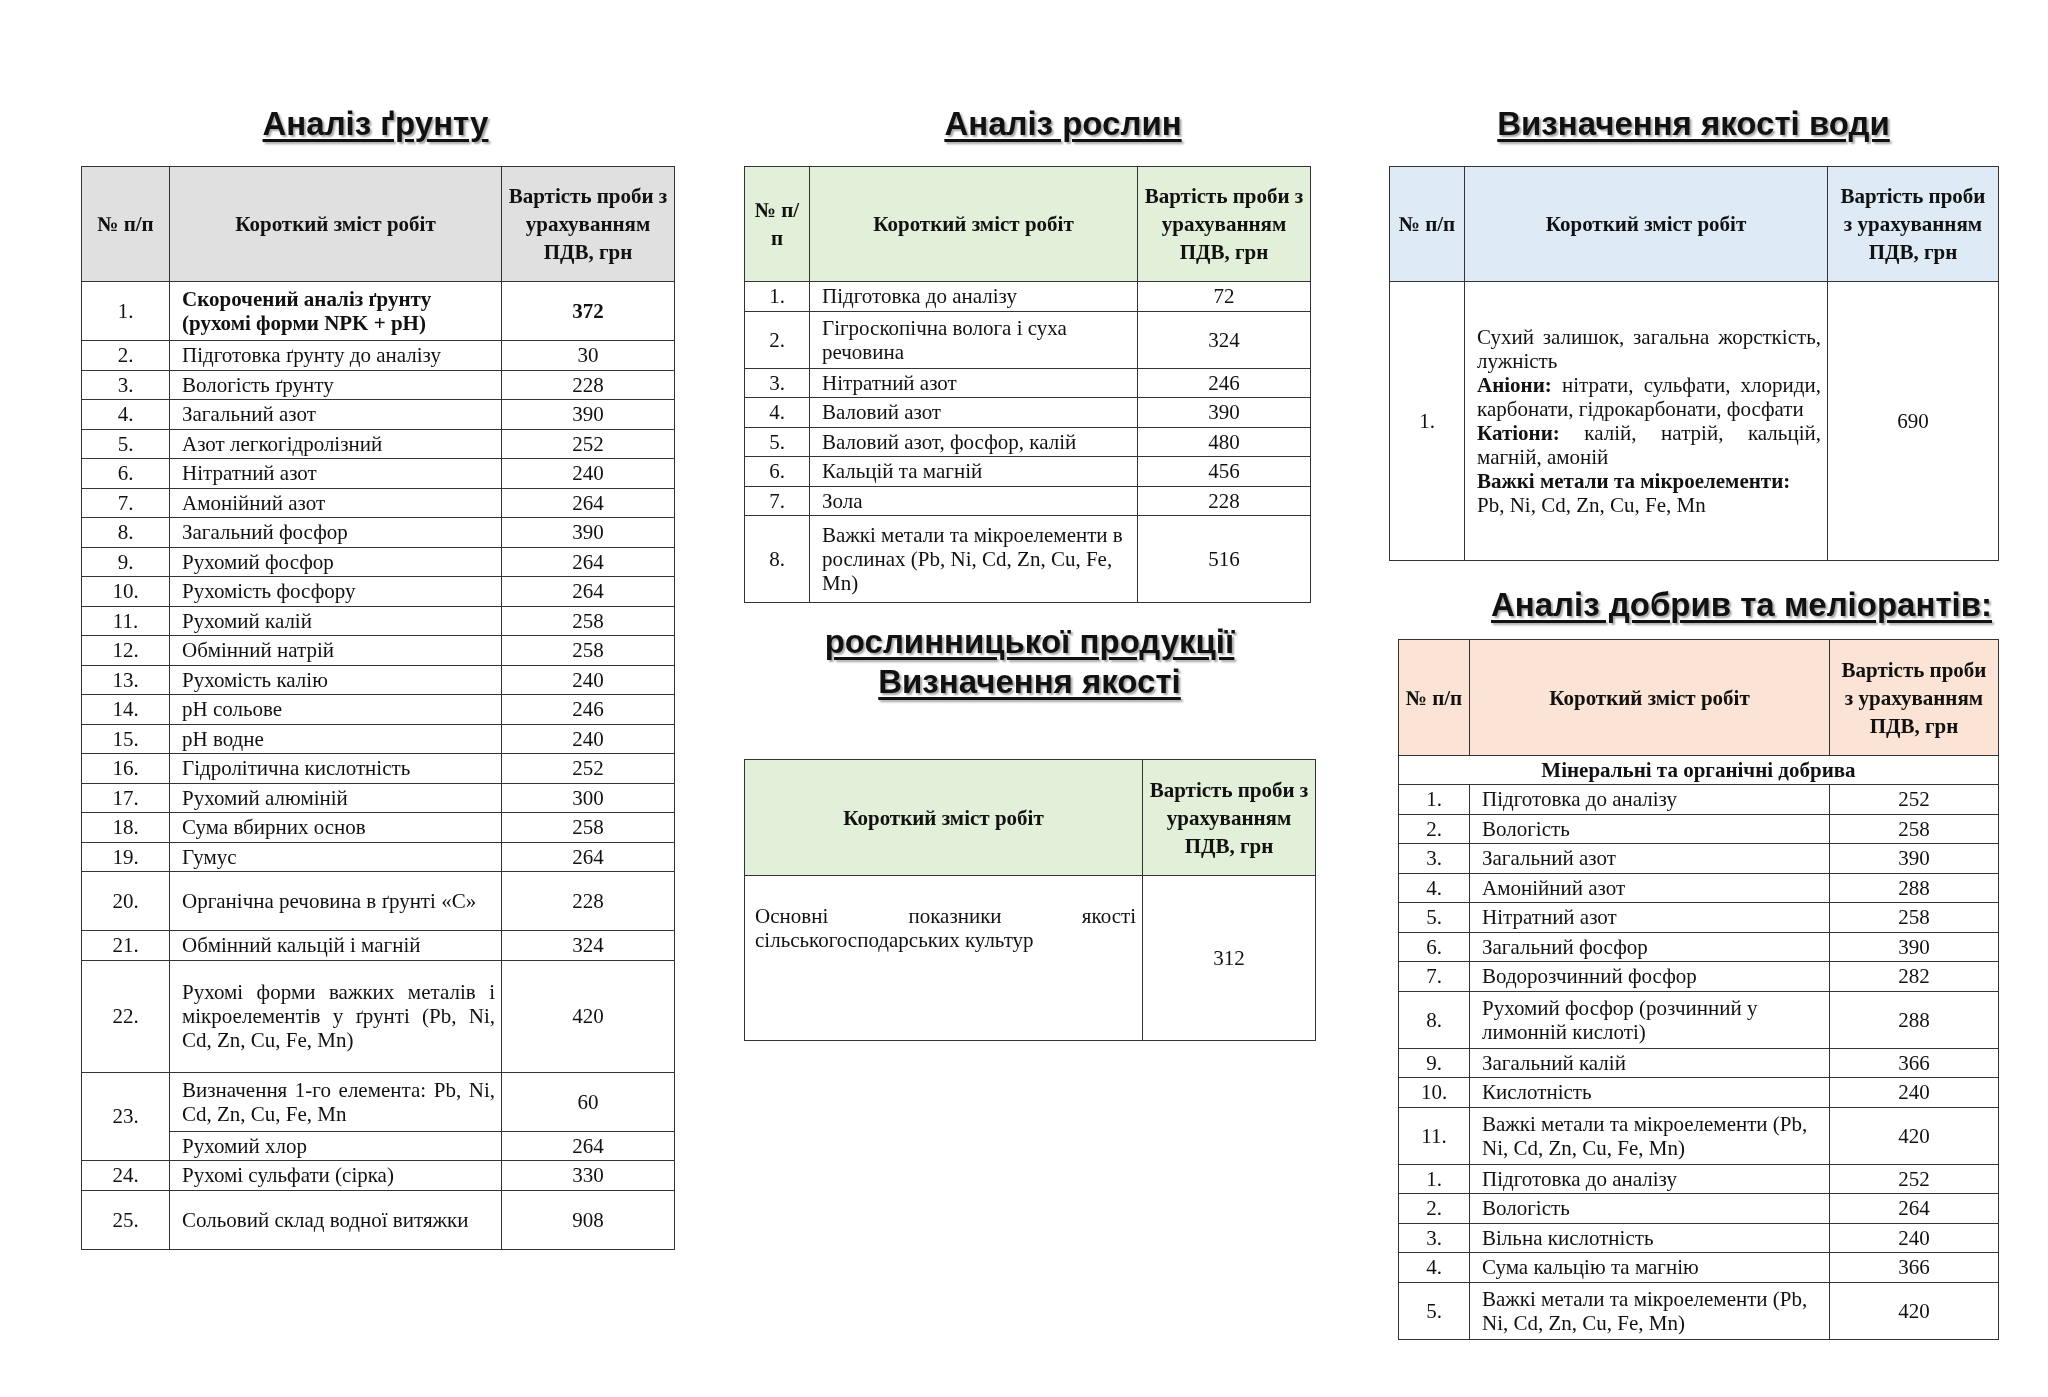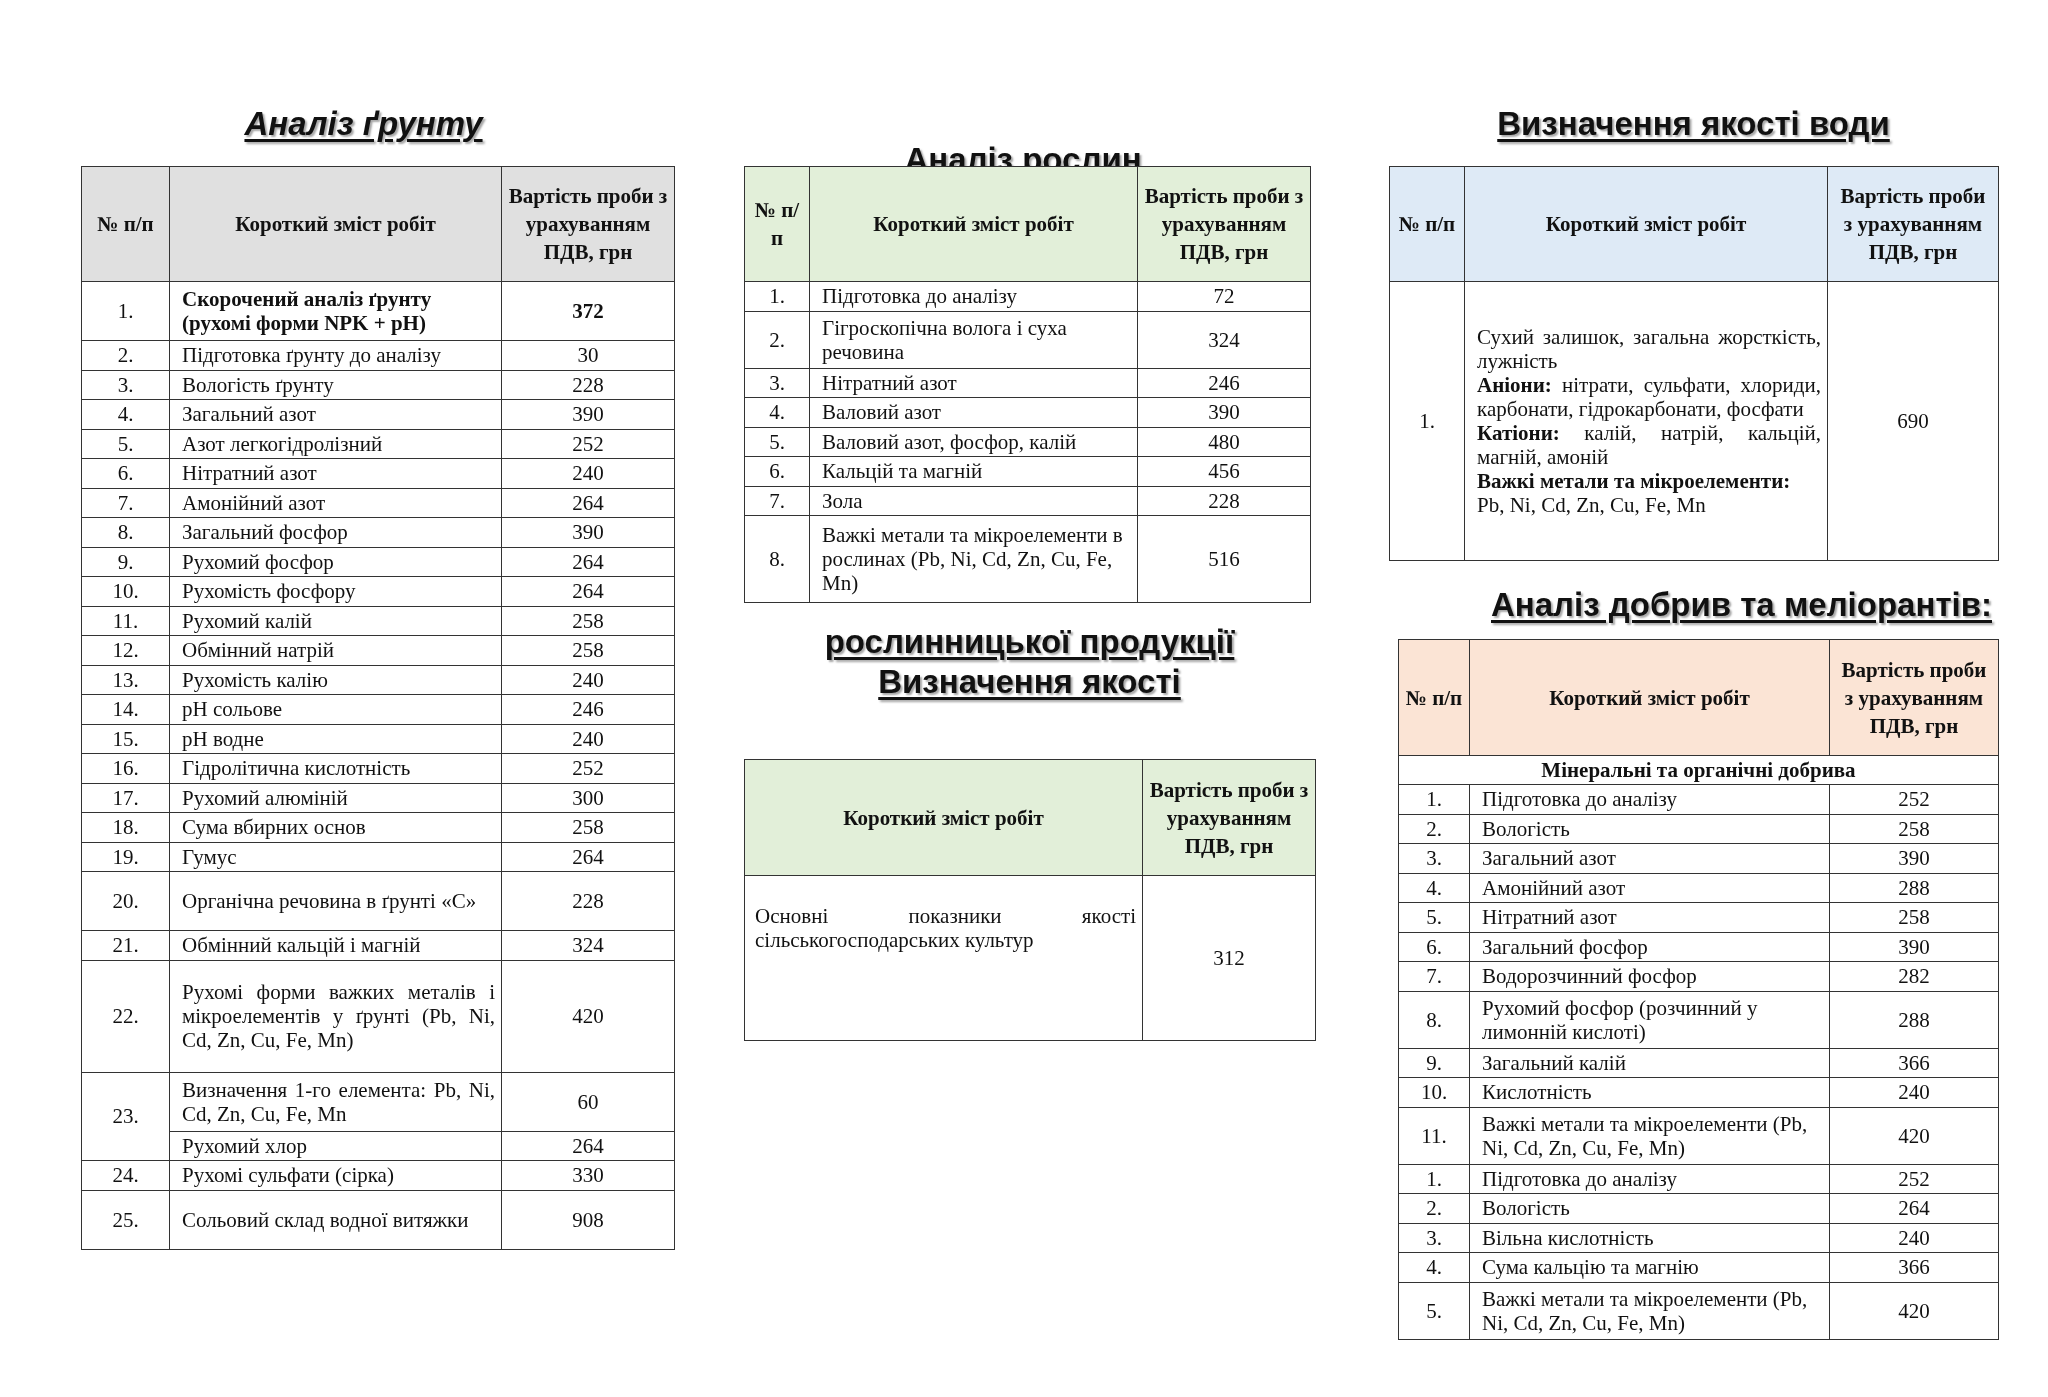--- a/index.html
+++ b/index.html
@@ -20,21 +20,21 @@
   .bold { font-weight:bold; }
   .hdr-gray th { background:#e0e0e0; }
   .hdr-green th { background:#e2efd9; }
   .hdr-blue th { background:#deeaf6; }
   .hdr-peach th { background:#fbe4d5; }
   .para { display:block; }
 </style>
 </head>
 <body>
 
-<div class="title" style="left:67px; width:593px; top:104px;font-style:italic;">Аналіз ґрунту</div>
+<div class="title" style="left:79px; width:593px; top:104px;">Аналіз ґрунту</div>
 <table id="soil-table" style="left:81px; top:166px; width:593px;">
   <colgroup>
       <col style="width:88px">
       <col style="width:332px">
       <col style="width:173px">
     </colgroup>
   <thead class="hdr-gray">
     <tr style="height:115px">
       <th>№ п/п</th>
       <th>Короткий зміст робіт</th>
@@ -167,21 +167,21 @@
         <td class="price">330</td>
       </tr>
       <tr style="height: 59px;">
         <td class="num">25.</td>
         <td class="desc">Сольовий склад водної витяжки</td>
         <td class="price">908</td>
       </tr>
     </tbody>
 </table>
 
-<div class="title" style="left:740px; width:566px; top:104px;margin-top:36px;">Аналіз рослин</div>
+<div class="title" style="left:780px; width:566px; top:104px;">Аналіз рослин</div>
 <table style="left:744px; top:166px; width:566px;">
   <colgroup>
       <col style="width:65px">
       <col style="width:328px">
       <col style="width:173px">
     </colgroup>
   <thead class="hdr-green">
     <tr style="height:115px">
       <th>№ п/п</th>
       <th>Короткий зміст робіт</th>

